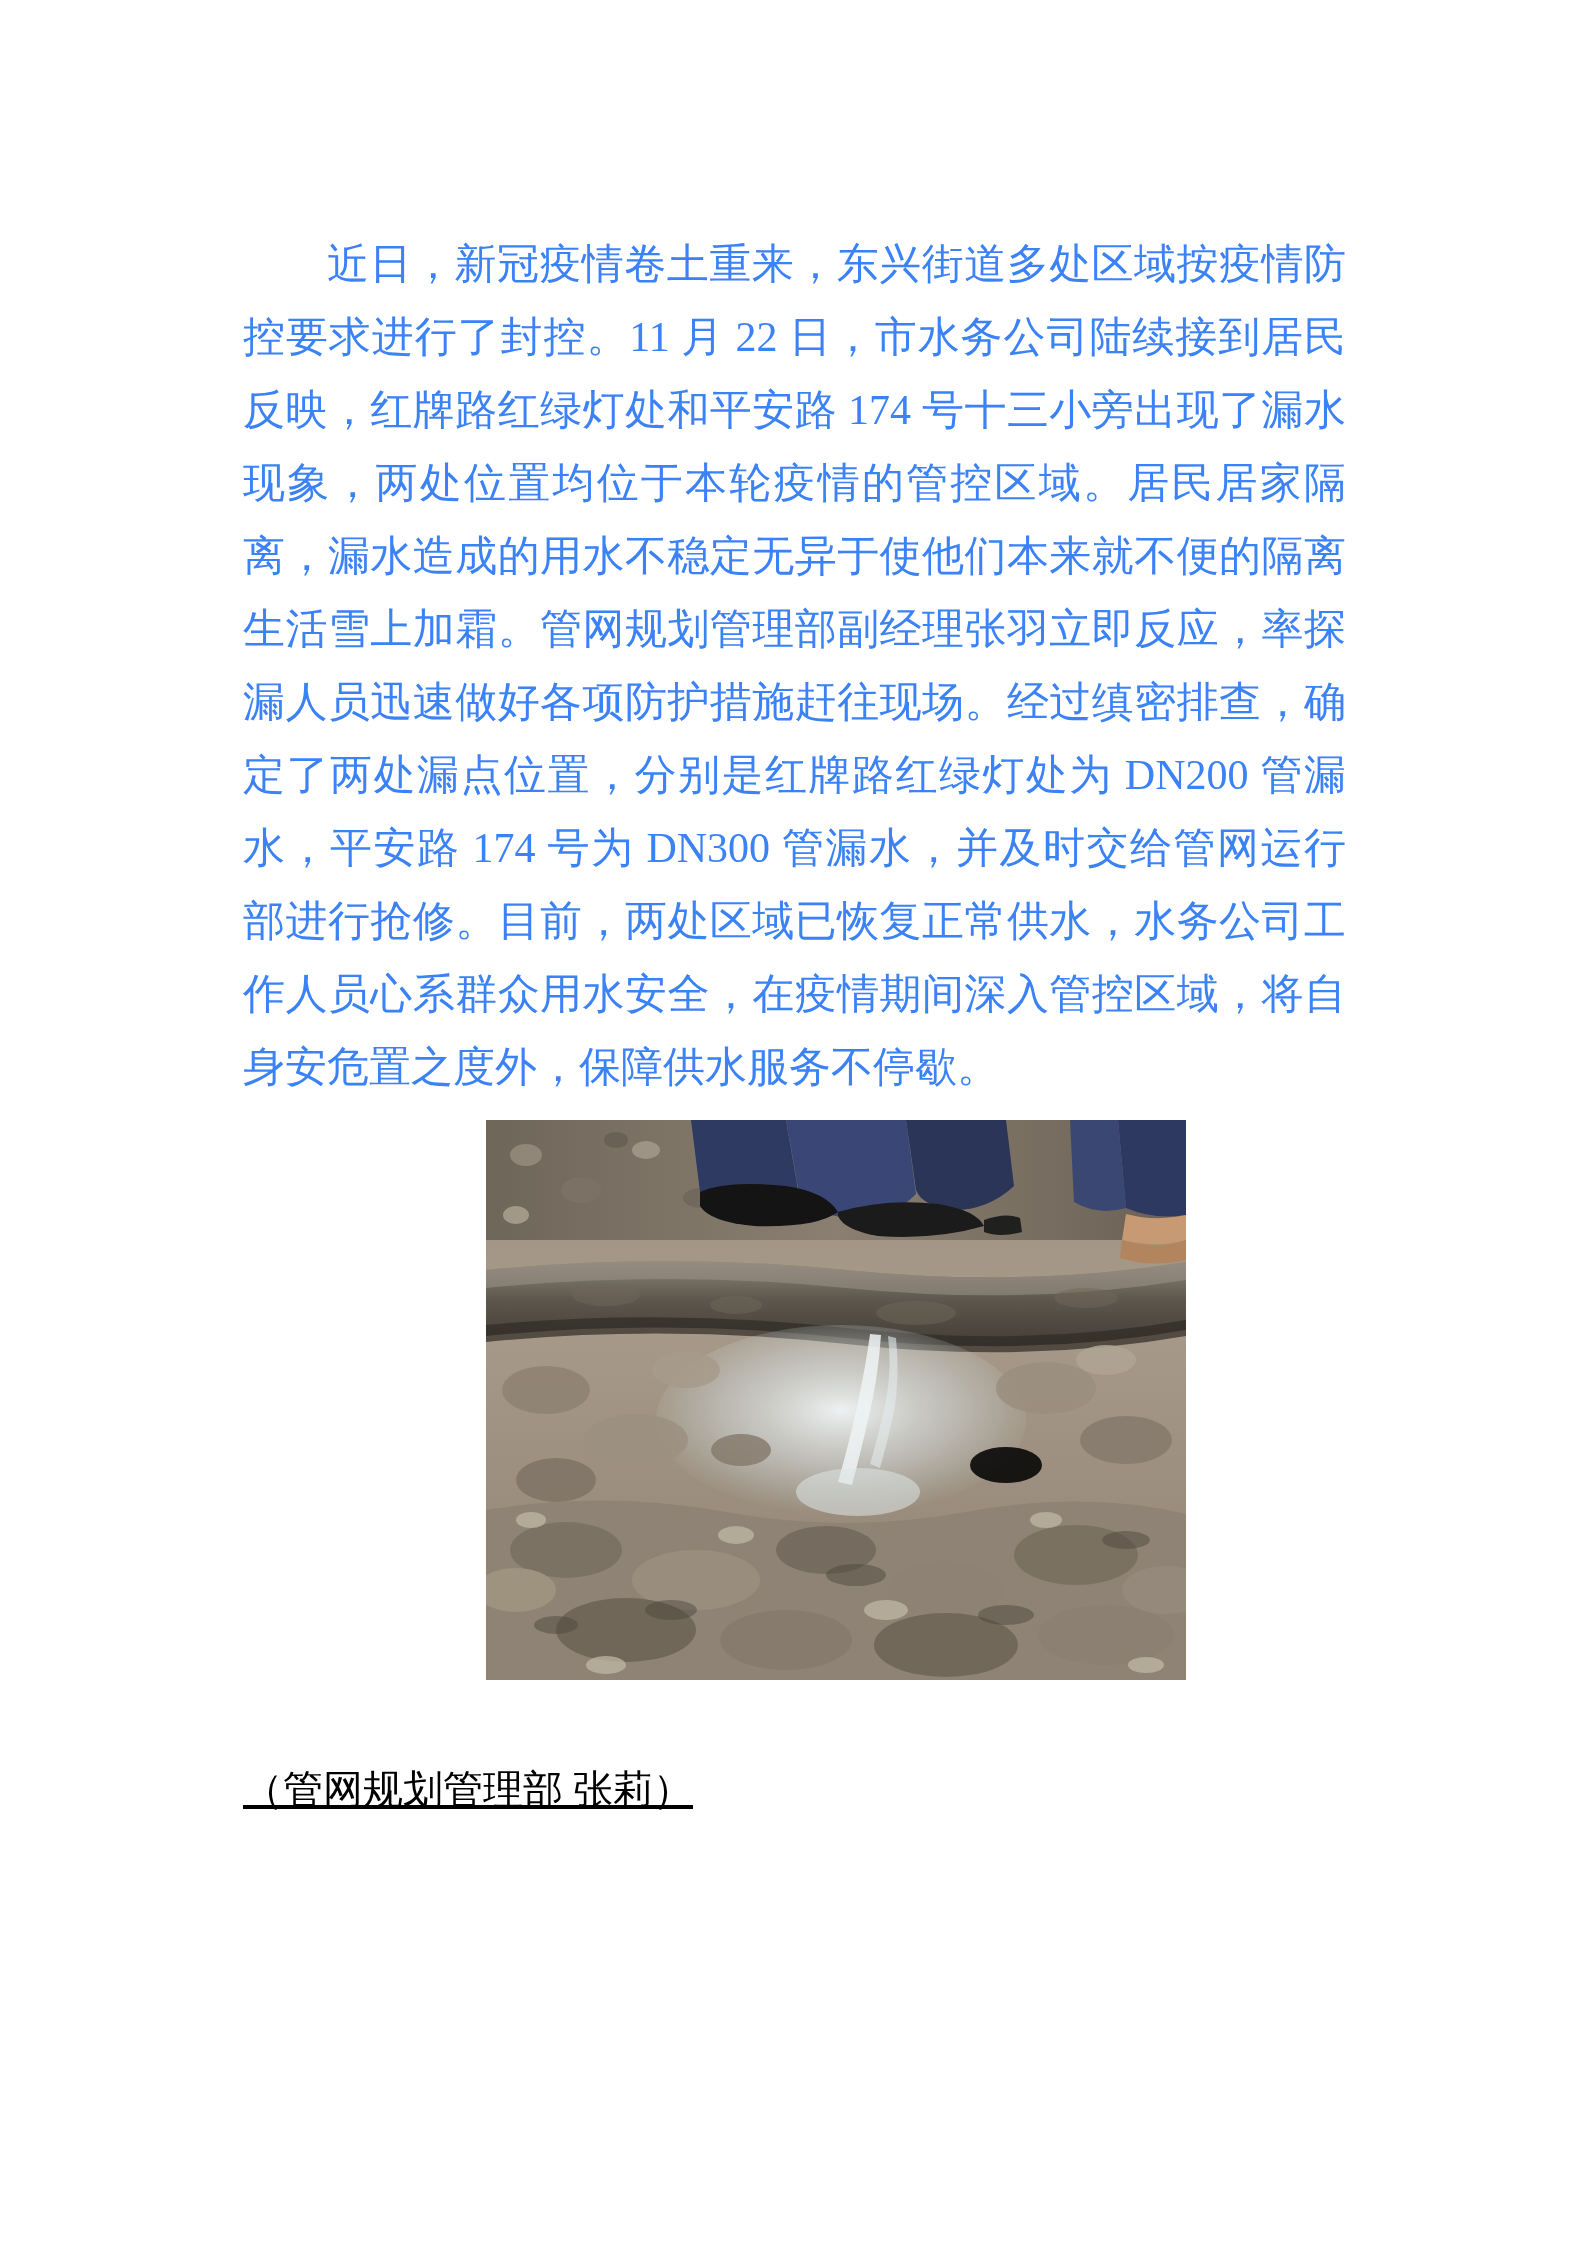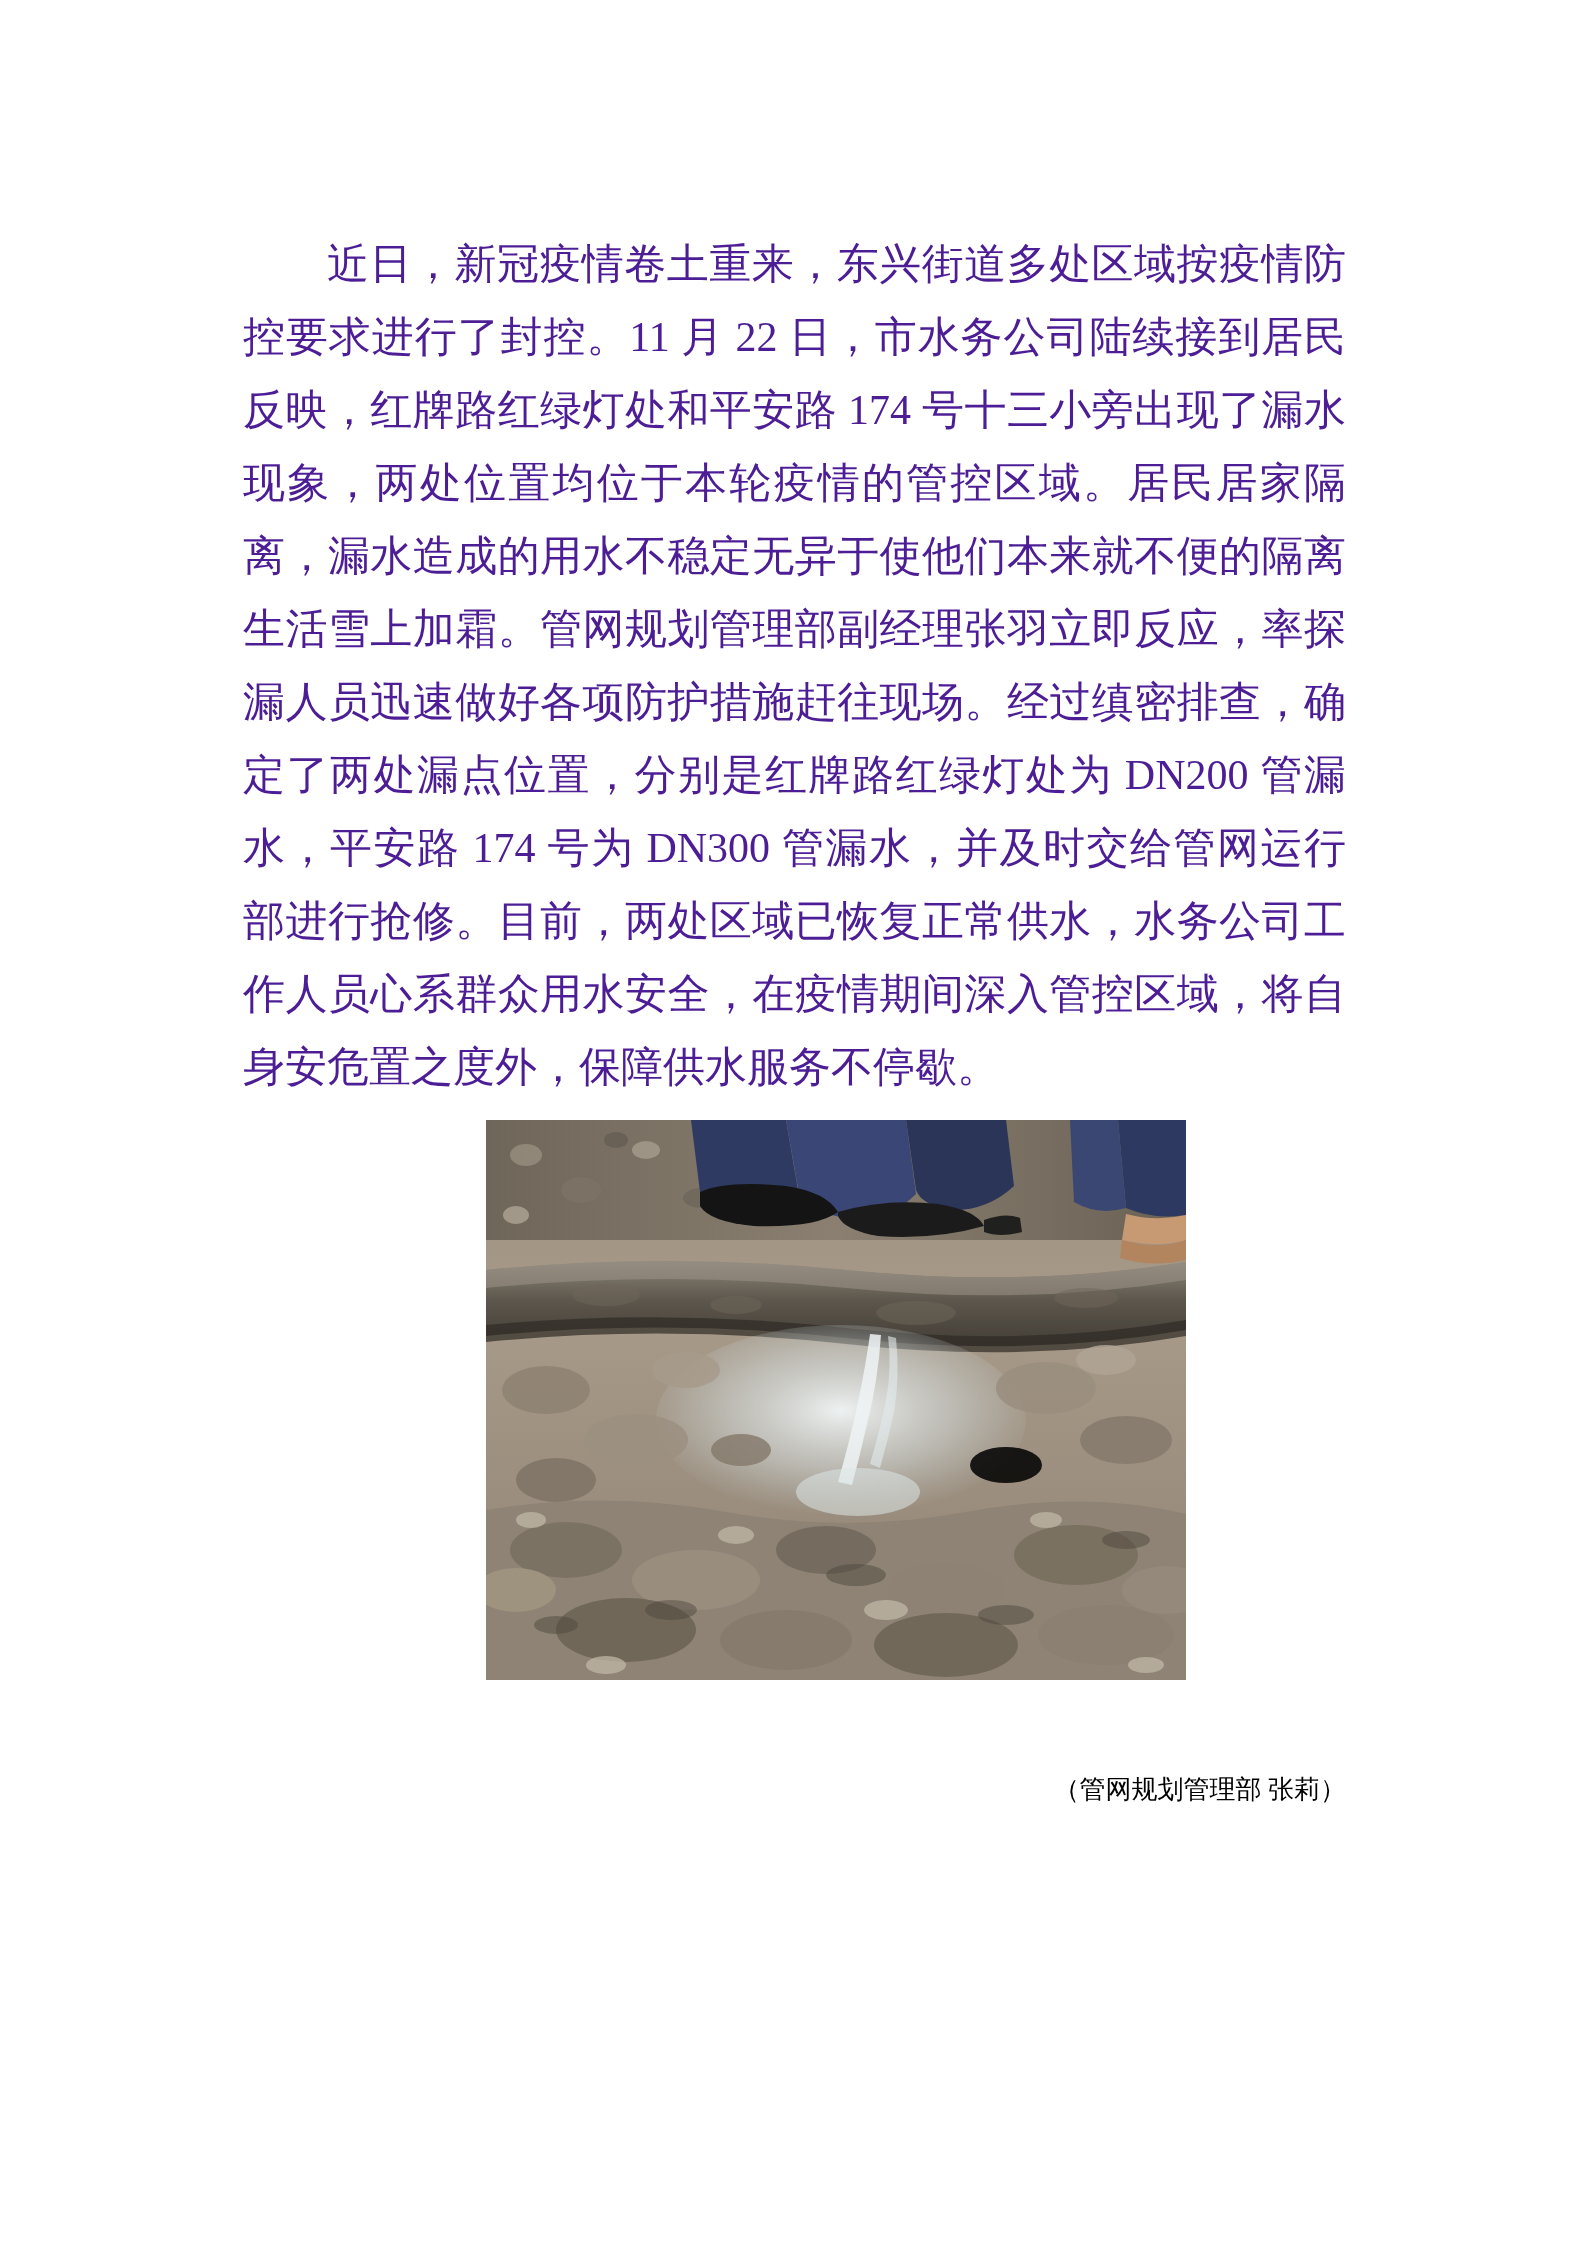--- a/index.html
+++ b/index.html
@@ -22,21 +22,21 @@
     overflow: hidden;
   }
   .body-text {
     position: absolute;
     left: 243px;
     top: 186px;
     width: 1103px;
     font-family: "Liberation Serif", serif;
     font-size: 42px;
     line-height: 73px;
-    color: #4c1d95;
+    color: #3b82f6;
     text-align: justify;
     text-justify: inter-ideograph;
     text-indent: 84px;
     letter-spacing: 0px;
   }
   .figure-wrap {
     position: absolute;
     left: 486px;
     top: 1120px;
     width: 700px;
@@ -51,25 +51,26 @@
     background: #8a7f72;
   }
   .photo svg {
     display: block;
   }
   .caption {
     position: absolute;
     left: 243px;
     top: 1760px;
     width: 1103px;
-    text-align: right;
+    text-align: left;
     font-family: "Liberation Serif", serif;
-    font-size: 26px;
+    font-size: 40px;
     line-height: 60px;
     color: #000000;
+    text-decoration: underline;
   }
 </style>
 </head>
 <body>
 
 <div class="page">
 
   <p class="body-text">近日，新冠疫情卷土重来，东兴街道多处区域按疫情防控要求进行了封控。11 月 22 日，市水务公司陆续接到居民反映，红牌路红绿灯处和平安路 174 号十三小旁出现了漏水现象，两处位置均位于本轮疫情的管控区域。居民居家隔离，漏水造成的用水不稳定无异于使他们本来就不便的隔离生活雪上加霜。管网规划管理部副经理张羽立即反应，率探漏人员迅速做好各项防护措施赶往现场。经过缜密排查，确定了两处漏点位置，分别是红牌路红绿灯处为 DN200 管漏水，平安路 174 号为 DN300 管漏水，并及时交给管网运行部进行抢修。目前，两处区域已恢复正常供水，水务公司工作人员心系群众用水安全，在疫情期间深入管控区域，将自身安危置之度外，保障供水服务不停歇。</p>
 
   <figure class="figure-wrap" style="margin:0;">

